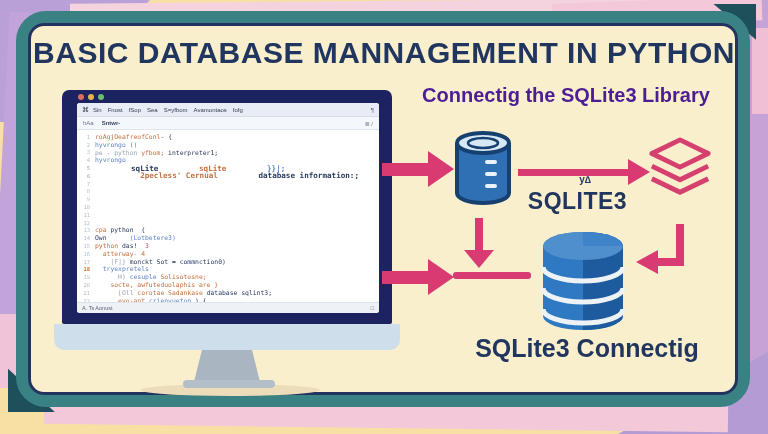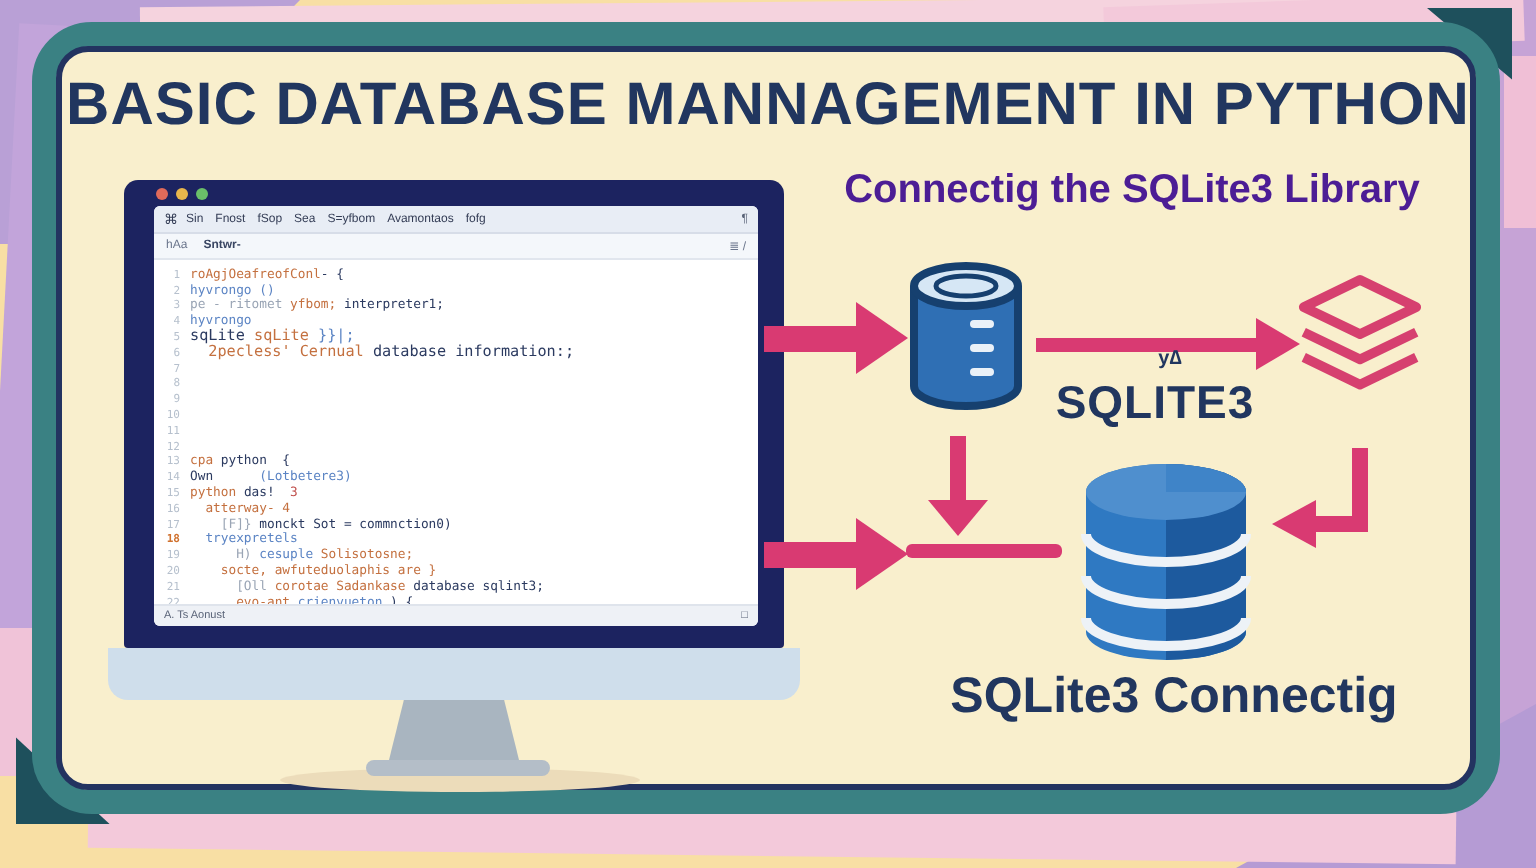--- a/index.html
+++ b/index.html
@@ -51,24 +51,24 @@
   .menubar{height:13px;background:#e8edf5;border-bottom:1px solid #d7dde8;display:flex;
            align-items:center;padding:0 5px;font-size:6px;color:#333c55;}
   .menu-icon{font-size:7px;margin-right:4px;}
   .menu-item{margin-right:6px;}
   .menu-right{margin-left:auto;color:#5a6478;}
   .tabbar{height:12px;background:#f4f7fb;border-bottom:1px solid #e1e6ee;display:flex;
           align-items:center;padding:0 6px;font-size:6px;color:#6a758c;}
   .tab-label{margin-left:8px;color:#3a4663;font-weight:bold;}
   .tab-right{margin-left:auto;}
   .code{padding-top:3px;font-family:"DejaVu Sans Mono",monospace;}
-  .code-line{height:7.8px;white-space:pre;font-size:6.4px;display:flex;align-items:flex-end;}
+  .code-line{height:7.8px;white-space:pre;font-size:6.4px;display:flex;align-items:center;}
   .code-line .ln{width:13px;min-width:13px;text-align:right;padding-right:5px;
                  color:#b6c0cd;font-size:5.5px;}
-  .line-big{font-size:7.6px;font-weight:normal;}
+  .line-big{font-size:7.6px;font-weight:bold;gap:36px;}
   .ln-hl{color:#d0722f !important;font-weight:bold;}
   .seg-or{color:#c4703f;} .seg-bl{color:#5b84c4;} .seg-nv{color:#2b3a60;}
   .seg-rd{color:#c0504d;} .seg-gy{color:#9aa5b5;}
   .statusbar{position:absolute;left:0;right:0;bottom:0;height:10px;background:#eef1f6;
              border-top:1px solid #dfe4ec;display:flex;align-items:center;
              padding:0 5px;font-size:5.5px;color:#5a6478;}
   .status-right{margin-left:auto;}
   .chin{left:54px;top:324px;width:346px;height:26px;background:#cfdeeb;
         border-radius:0 0 10px 10px;z-index:7;}
   .stand{left:194px;top:350px;width:66px;height:32px;background:#a9b5c0;
@@ -144,21 +144,21 @@
       <span class="menu-right">¶</span>
     </div>
     <div class="tabbar">
       <span>hAa</span>
       <span class="tab-label">Sntwr-</span>
       <span class="tab-right">≣ /</span>
     </div>
     <div id="code-lines" class="code">
         <div class="code-line"><span class="ln">1</span><span class="seg-or">roAgjOeafreofConl</span><span class="seg-nv">- </span><span class="seg-nv">{</span></div>
         <div class="code-line"><span class="ln">2</span><span class="seg-bl">hyvrongo ()</span></div>
-        <div class="code-line"><span class="ln">3</span><span class="seg-gy">pe - ritomet </span><span class="seg-or">yfbom; </span><span class="seg-nv">interpreter1;</span></div>
+        <div class="code-line"><span class="ln">3</span><span class="seg-gy">pe - python </span><span class="seg-or">yfbom; </span><span class="seg-nv">interpreter1;</span></div>
         <div class="code-line"><span class="ln">4</span><span class="seg-bl">hyvrongo</span></div>
         <div class="code-line line-big"><span class="ln">5</span><span class="seg-nv">sqLite </span><span class="seg-or">sqLite </span><span class="seg-bl">}}|;</span></div>
         <div class="code-line line-big"><span class="ln">6</span><span class="seg-or">  2pecless' Cernual </span><span class="seg-nv">database information:;</span></div>
         <div class="code-line"><span class="ln">7</span></div>
         <div class="code-line"><span class="ln">8</span></div>
         <div class="code-line"><span class="ln">9</span></div>
         <div class="code-line"><span class="ln">10</span></div>
         <div class="code-line"><span class="ln">11</span></div>
         <div class="code-line"><span class="ln">12</span></div>
         <div class="code-line"><span class="ln">13</span><span class="seg-or">cpa </span><span class="seg-nv">python</span><span class="seg-nv">  {</span></div>

